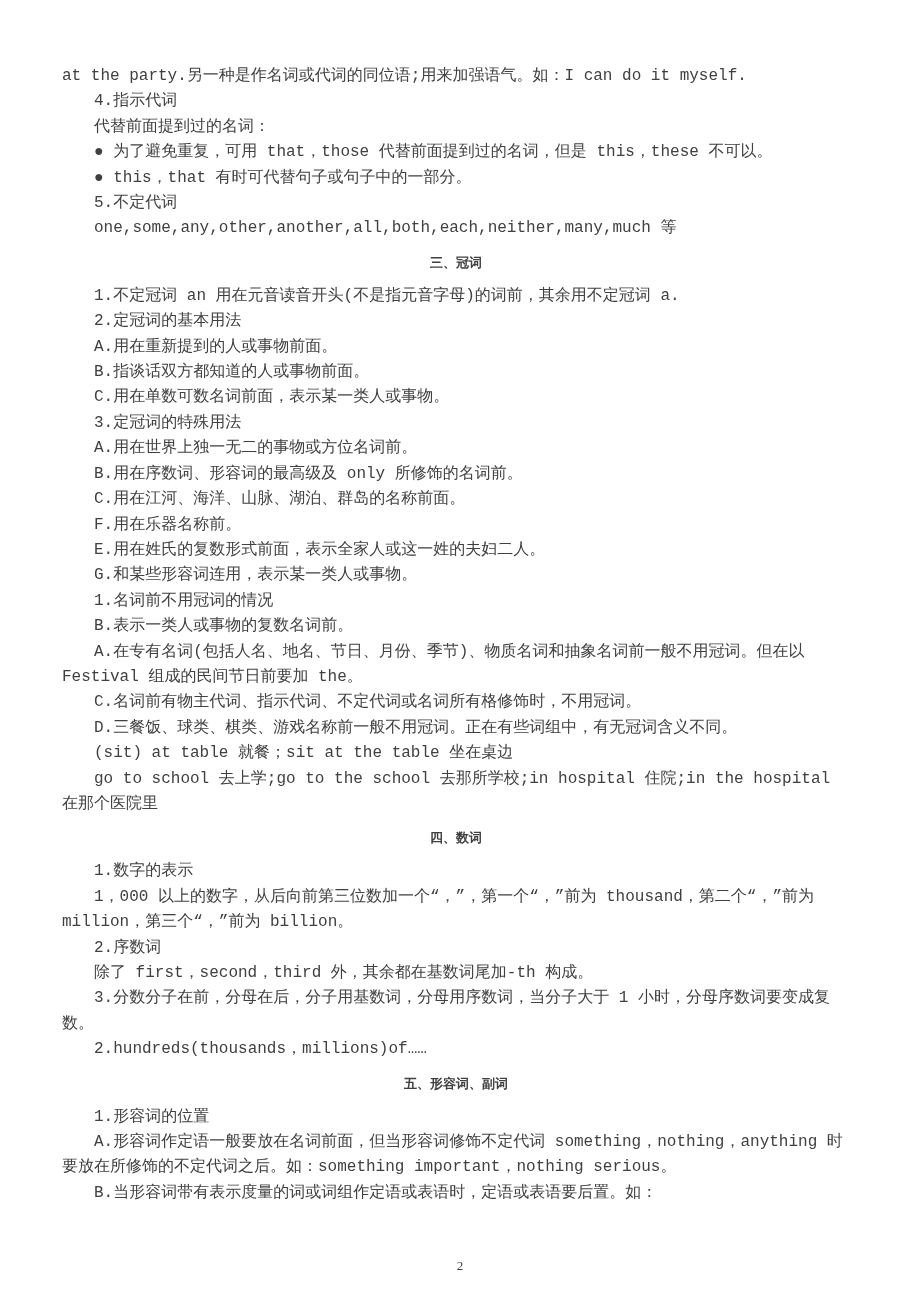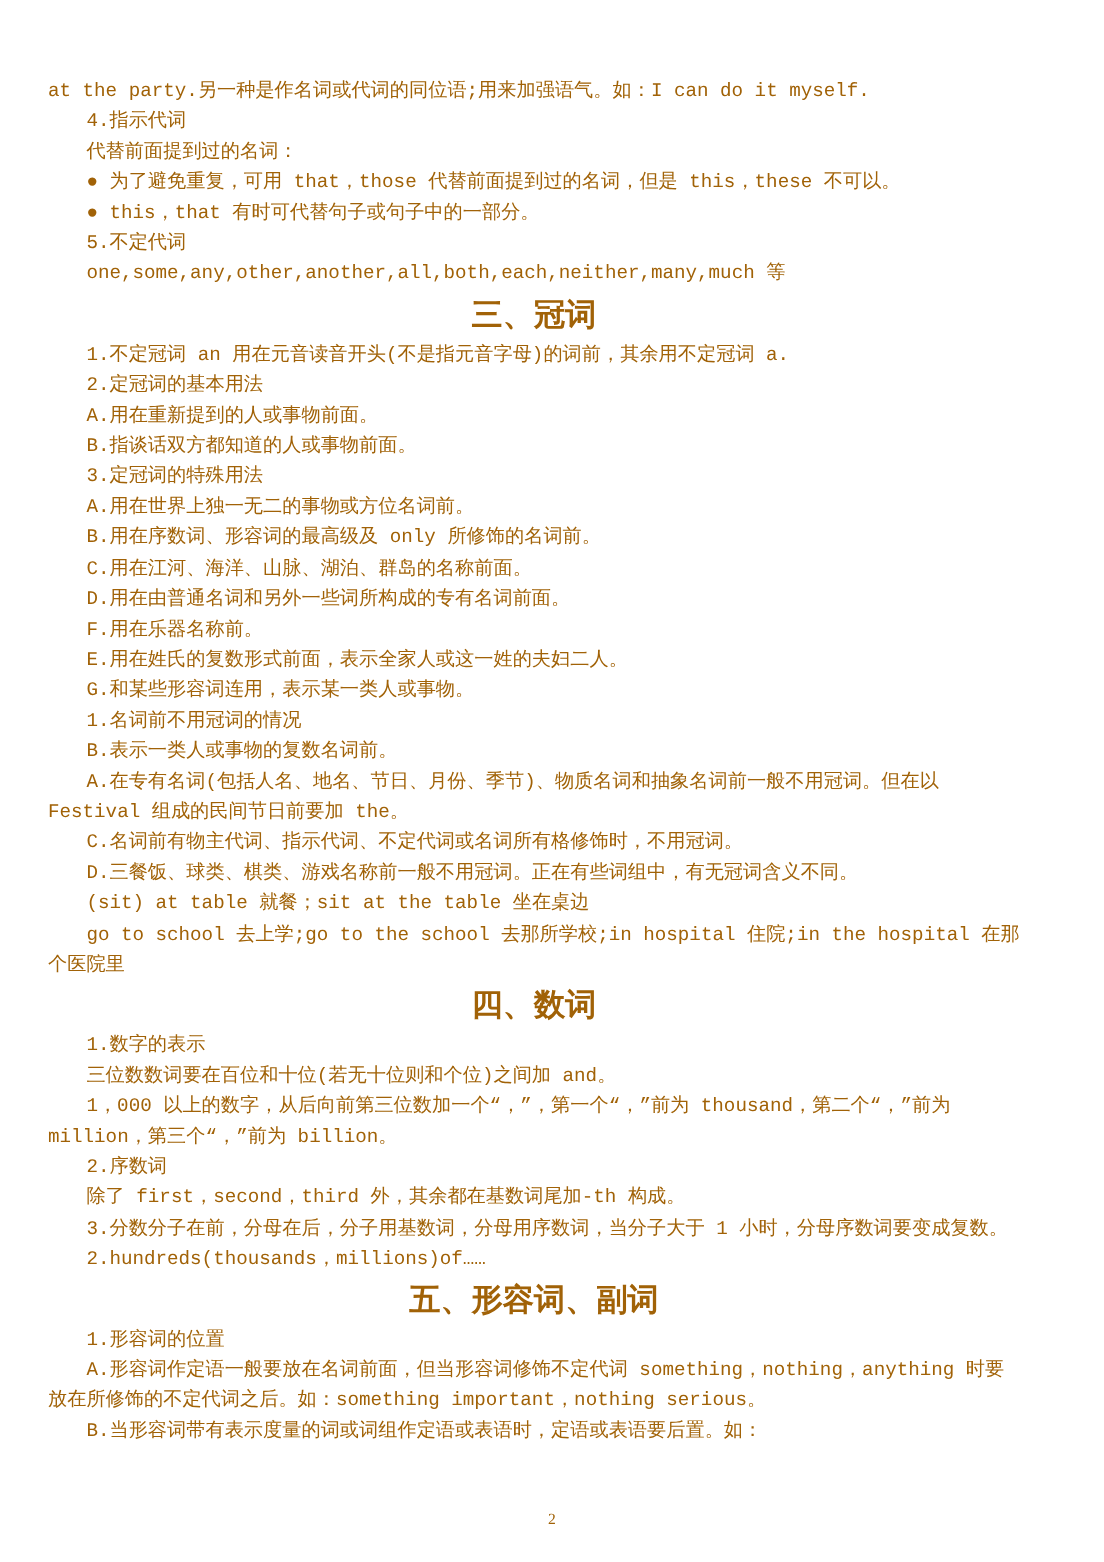--- a/index.html
+++ b/index.html
@@ -6,39 +6,39 @@
     margin: 0;
     padding: 0;
     background: #ffffff;
   }
   .page {
     position: relative;
     width: 920px;
     height: 1302px;
     margin: 0 auto;
     background: #ffffff;
-    color: #a16207;
+    color: #404040;
     box-sizing: border-box;
-    padding: 64px 70px 0 40px;
+    padding: 64px 70px 0 62px;
     font-family: "Liberation Mono", "DejaVu Sans Mono", monospace;
     font-size: 16px;
     overflow: hidden;
   }
   .para {
     line-height: 25.4px;
     text-indent: 2em;
     margin: 0;
     word-break: break-word;
     white-space: normal;
   }
   .para.no-indent {
     text-indent: 0;
   }
   .heading {
-    font-size: 26px;
+    font-size: 13px;
     font-weight: bold;
     text-align: center;
     line-height: 28px;
     margin: 7px 0;
     font-family: "Liberation Serif", "DejaVu Serif", serif;
   }
   .page-footer {
     position: absolute;
     left: 0;
     right: 0;
@@ -58,38 +58,37 @@
       <div class="para">代替前面提到过的名词：</div>
       <div class="para">● 为了避免重复，可用 that，those 代替前面提到过的名词，但是 this，these 不可以。</div>
       <div class="para">● this，that 有时可代替句子或句子中的一部分。</div>
       <div class="para">5.不定代词</div>
       <div class="para">one,some,any,other,another,all,both,each,neither,many,much 等</div>
       <div class="heading">三、冠词</div>
       <div class="para">1.不定冠词 an 用在元音读音开头(不是指元音字母)的词前，其余用不定冠词 a.</div>
       <div class="para">2.定冠词的基本用法</div>
       <div class="para">A.用在重新提到的人或事物前面。</div>
       <div class="para">B.指谈话双方都知道的人或事物前面。</div>
+      <div class="para">C.用在单数可数名词前面，表示某一类人或事物。</div>
       <div class="para">3.定冠词的特殊用法</div>
       <div class="para">A.用在世界上独一无二的事物或方位名词前。</div>
       <div class="para">B.用在序数词、形容词的最高级及 only 所修饰的名词前。</div>
       <div class="para">C.用在江河、海洋、山脉、湖泊、群岛的名称前面。</div>
-      <div class="para">D.用在由普通名词和另外一些词所构成的专有名词前面。</div>
       <div class="para">F.用在乐器名称前。</div>
       <div class="para">E.用在姓氏的复数形式前面，表示全家人或这一姓的夫妇二人。</div>
       <div class="para">G.和某些形容词连用，表示某一类人或事物。</div>
       <div class="para">1.名词前不用冠词的情况</div>
       <div class="para">B.表示一类人或事物的复数名词前。</div>
       <div class="para">A.在专有名词(包括人名、地名、节日、月份、季节)、物质名词和抽象名词前一般不用冠词。但在以 Festival 组成的民间节日前要加 the。</div>
       <div class="para">C.名词前有物主代词、指示代词、不定代词或名词所有格修饰时，不用冠词。</div>
       <div class="para">D.三餐饭、球类、棋类、游戏名称前一般不用冠词。正在有些词组中，有无冠词含义不同。</div>
       <div class="para">(sit) at table 就餐；sit at the table 坐在桌边</div>
       <div class="para">go to school 去上学;go to the school 去那所学校;in hospital 住院;in the hospital 在那个医院里</div>
       <div class="heading">四、数词</div>
       <div class="para">1.数字的表示</div>
-      <div class="para">三位数数词要在百位和十位(若无十位则和个位)之间加 and。</div>
       <div class="para">1，000 以上的数字，从后向前第三位数加一个“，”，第一个“，”前为 thousand，第二个“，”前为 million，第三个“，”前为 billion。</div>
       <div class="para">2.序数词</div>
       <div class="para">除了 first，second，third 外，其余都在基数词尾加-th 构成。</div>
       <div class="para">3.分数分子在前，分母在后，分子用基数词，分母用序数词，当分子大于 1 小时，分母序数词要变成复数。</div>
       <div class="para">2.hundreds(thousands，millions)of……</div>
       <div class="heading">五、形容词、副词</div>
       <div class="para">1.形容词的位置</div>
       <div class="para">A.形容词作定语一般要放在名词前面，但当形容词修饰不定代词 something，nothing，anything 时要放在所修饰的不定代词之后。如：something important，nothing serious。</div>
       <div class="para">B.当形容词带有表示度量的词或词组作定语或表语时，定语或表语要后置。如：</div>
     </div>

